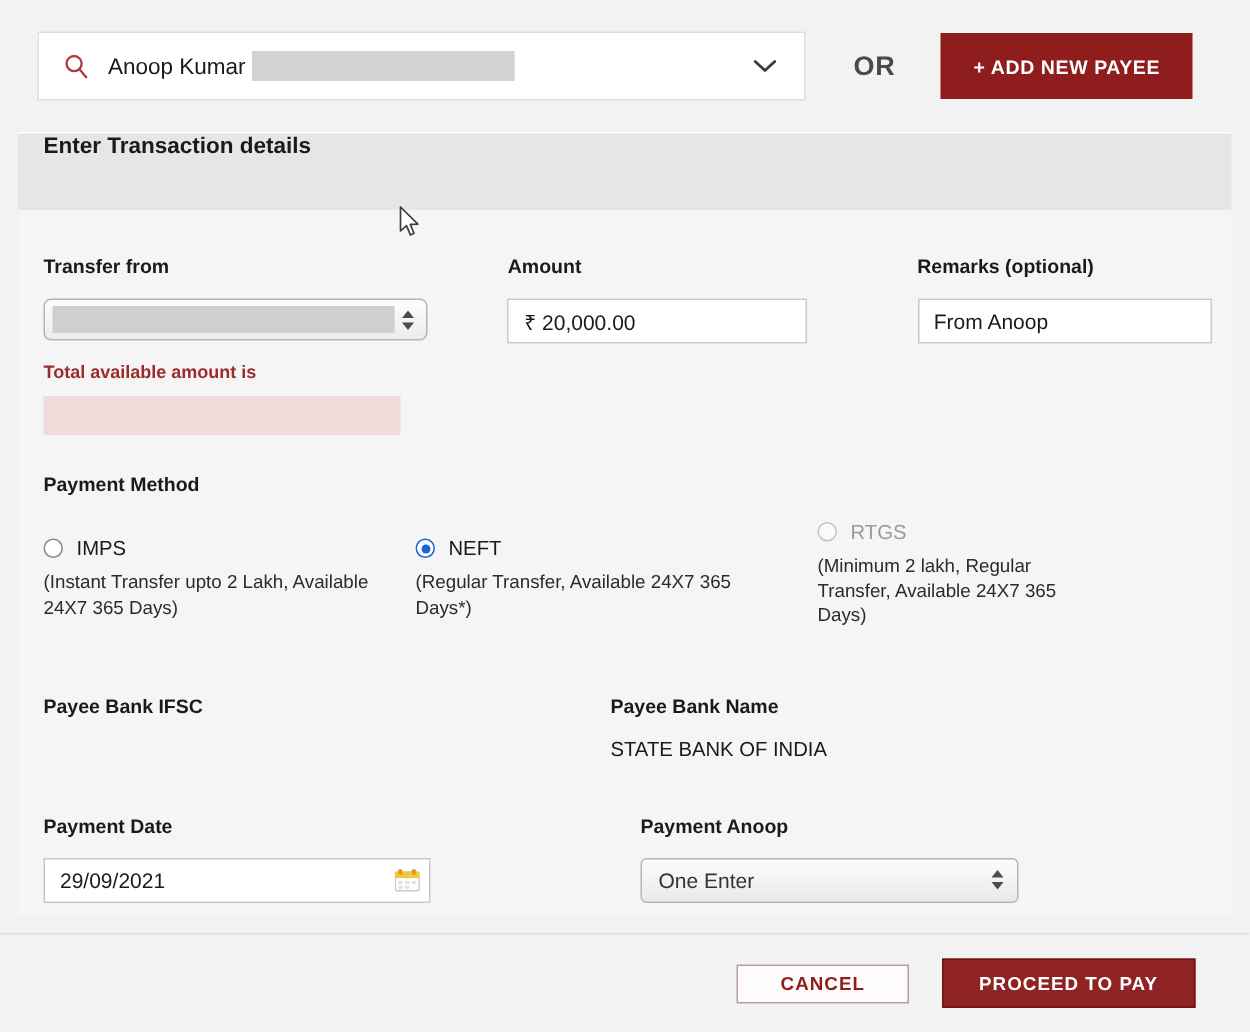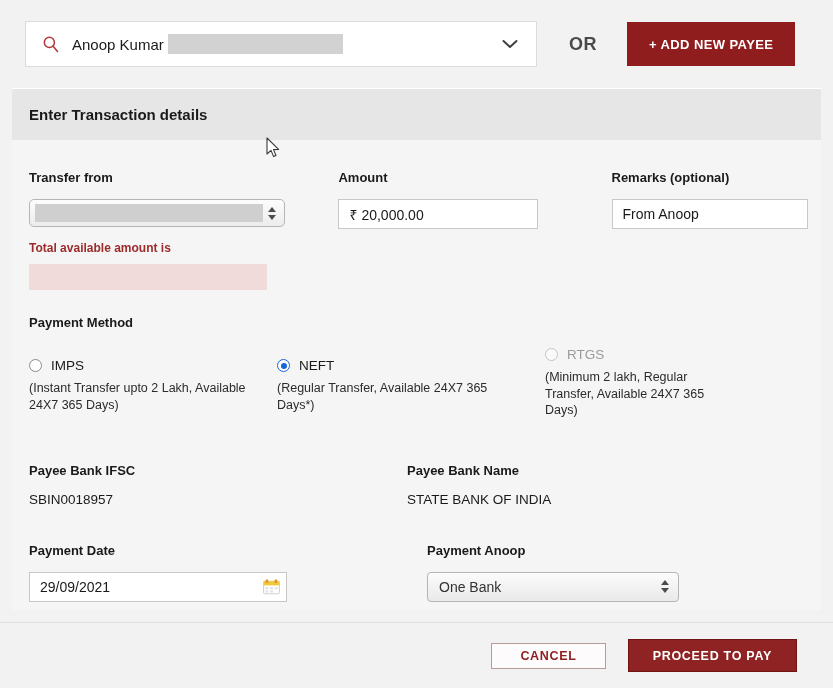--- a/index.html
+++ b/index.html
@@ -95,21 +95,20 @@
     cursor: pointer;
     white-space: nowrap;
   }
 
   
   .section-header {
     background: #e6e6e6;
     height: 52px;
     margin: 0 12px 0 12px;
     display: flex;
-    align-items: center;
     padding-left: 17px;
     border-top: 1px solid #ffffff;
   }
 
   .section-header h2 {
     font-size: 15px;
     font-weight: bold;
     color: #1a1a1a;
   }
 
@@ -451,21 +450,20 @@
         <span class="radio disabled"></span>
         <span class="radio-label disabled">RTGS</span>
       </div>
       <div class="method-desc">(Minimum 2 lakh, Regular Transfer, Available 24X7 365 Days)</div>
     </div>
   </div>
 
   <div class="bank-row">
     <div class="col-ifsc">
       <div class="field-label">Payee Bank IFSC</div>
-      <div class="bank-value">SBIN0018957</div>
     </div>
     <div>
       <div class="field-label">Payee Bank Name</div>
       <div class="bank-value">STATE BANK OF INDIA</div>
     </div>
   </div>
 
   <div class="date-row">
     <div class="col-date">
       <div class="field-label">Payment Date</div>
@@ -480,21 +478,21 @@
           <rect x="7" y="8.2" width="3" height="2.1" fill="#e2e2e2"></rect>
           <rect x="11.6" y="8.2" width="3" height="2.1" fill="#e2e2e2"></rect>
           <rect x="2.4" y="11.4" width="3" height="2.1" fill="#e2e2e2"></rect>
           <rect x="7" y="11.4" width="3" height="2.1" fill="#e2e2e2"></rect>
         </svg>
       </div>
     </div>
     <div>
       <div class="field-label">Payment Anoop</div>
       <div class="type-select">
-        <span>One Bank</span>
+        <span>One Enter</span>
         <span class="stepper">
           <i class="up"></i>
             <i class="down"></i>
         </span>
       </div>
     </div>
   </div>
 </div>
 
 <div class="footer">

